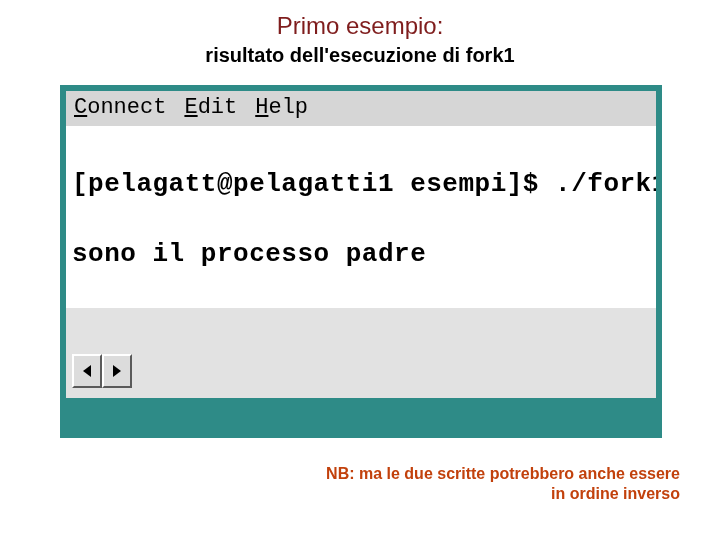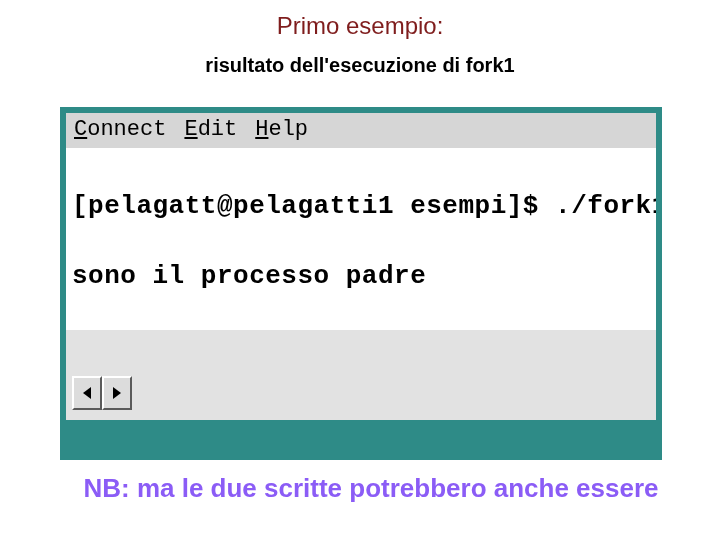--- a/index.html
+++ b/index.html
@@ -17,24 +17,23 @@
       padding-top: 12px;
       color: #7f1d1d;
     }
     .subtitle {
       text-align: center;
       font-size: 20px;
       font-weight: bold;
       padding-top: 4px;
       padding-bottom: 14px;
       color: #000;
-      margin-top: 10px;
     }
     .window {
-      margin: 16px 58px 0 60px;
+      margin: 4px 58px 0 60px;
       background: #2e8b87;
       padding: 6px;
     }
     .window-inner {
       background: #ffffff;
       width: 100%;
     }
     .menubar {
       background: #d6d6d6;
       display: flex;
@@ -95,24 +94,24 @@
       height: 34px;
       background: #2e8b87;
       width: 100%;
     }
     .footnote {
       position: absolute;
       bottom: 36px;
       left: 0;
       right: 0;
       padding: 0 40px 0 62px;
-      font-size: 26px;
+      font-size: 16px;
       font-weight: bold;
-      color: #8b5cf6;
-      text-align: center;
+      color: #c2410c;
+      text-align: right;
       line-height: 1.25;
     }
   </style>
 </head>
 <body>
 
 <div class="title">Primo esempio:</div>
 <div class="subtitle">risultato dell'esecuzione di fork1</div>
 
 <div class="window">
@@ -149,13 +148,14 @@
         </div>
       </div>
     </div>
 
   </div>
   <div class="teal-bar"></div>
 </div>
 
 <div class="footnote">
   <div>NB: ma le due scritte potrebbero anche essere</div>
+  <div>in ordine inverso</div>
 </div>
 
 </body></html>

